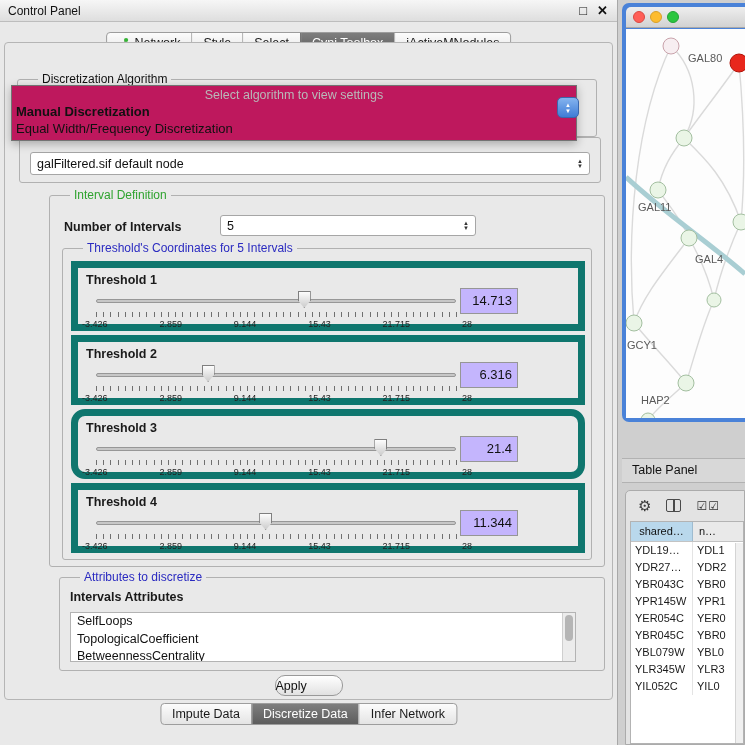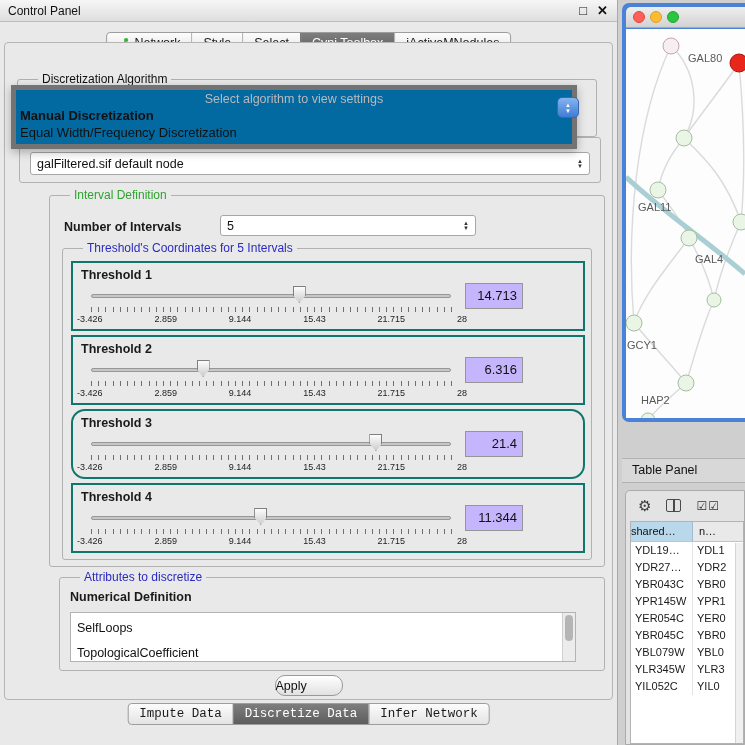--- a/index.html
+++ b/index.html
@@ -14,39 +14,39 @@
     background:linear-gradient(#f6f6f6,#dedede); border-bottom:1px solid #bdbdbd; }
   .titlebar .title { position:absolute; left:8px; top:4px; font-size:12px; color:#111; }
   .win-btn { position:absolute; top:3px; font-size:13px; color:#111; }
   .win-btn.minimize { right:30px; }
   .win-btn.close { right:9px; font-weight:bold; }
 
   .tabbar { position:absolute; left:50%; transform:translateX(-50%); display:flex;
     height:22px; border:1px solid #9d9d9d; border-radius:4px; overflow:hidden;
     background:linear-gradient(#fcfcfc,#e4e4e4); white-space:nowrap; }
   .tabbar.top { top:32px; }
-  .tabbar.bottom { top:703px;font-family:Liberation Mono, monospace; }
+  .tabbar.bottom { top:703px; }
   .tabseg { display:flex; align-items:center; gap:5px; padding:0 11px; font-size:12.5px;
     color:#1a1a1a; border-left:1px solid #b2b2b2; cursor:default; }
   .tabseg:first-child { border-left:none; }
   .tabseg.selected { background:linear-gradient(#7e7e7e,#5d5d5d); color:#fff; border-left-color:#6a6a6a; }
 
   .content { position:absolute; left:4px; top:42px; width:609px; height:658px;
     border:1px solid #b5b5b5; border-radius:4px; background:#e9e9e9; }
 
   .group { position:absolute; border:1px solid #b1b1b1; border-radius:3px; }
   .group-label { position:absolute; top:-8px; left:20px; background:#e9e9e9; padding:0 4px;
     font-size:12px; color:#111; white-space:nowrap; }
   .group-label.green { color:#2fa32f; }
   .group-label.blue { color:#2a2ac0; }
 
   .algo-group { left:12px; top:36px; width:580px; height:58px; }
 
   .popup { position:absolute; left:6px; top:42px; width:566px; z-index:20;
-    background:#0369a1; border:5px solid #737373; box-shadow:0 3px 9px rgba(0,0,0,.28);
+    background:#be185d; border:1px solid #737373; box-shadow:0 3px 9px rgba(0,0,0,.28);
     padding-bottom:3px; }
   .popup-ph { text-align:center; color:#b9b9b9; font-size:12.5px; padding:2px 0 1px; }
   .popup-opt { font-size:13px; color:#111; padding:1px 4px; line-height:15px; }
   .popup-opt.bold { font-weight:bold; }
 
   .combo-cap { position:absolute; left:552px; top:54px; width:22px; height:21px; z-index:30;
     border-radius:5px; border:1px solid #3a67ad; background:linear-gradient(#85b4ef,#3f7cd6);
     display:flex; flex-direction:column; align-items:center; justify-content:center; }
   .cap-arrow { font-size:6px; line-height:6px; color:#fff; }
 
@@ -56,42 +56,42 @@
   .combo .arrows { margin-left:auto; display:flex; flex-direction:column; line-height:5px; }
   .combo .arrows span { font-size:6px; color:#333; line-height:5px; }
   .td-combo { position:absolute; left:10px; right:10px; top:14px; height:23px; }
 
   .iv-group { left:44px; top:152px; width:556px; height:372px; }
   .ni-label { position:absolute; left:14px; top:24px; font-weight:bold; font-size:12.5px; }
   .ni-combo { position:absolute; left:170px; top:19px; width:256px; height:21px; }
 
   .thr-group { left:12px; top:52px; width:530px; height:312px; }
   .thr-panel { position:absolute; left:8px; width:514px; height:70px;
-    border:2px solid #0f766e; background:#e9e9e9; }
+    border:7px solid #0f766e; background:#e9e9e9; }
   .thr-label { position:absolute; left:8px; top:5px; font-weight:bold; font-size:12.5px; }
   .thr-slider { position:absolute; left:18px; top:22px; width:360px; height:20px; }
   .thr-track { position:absolute; left:0; right:0; top:9px; height:4px;
     background:#c7c7c7; border:1px solid #979797; border-radius:2px; }
   .thr-thumb { position:absolute; top:1px; width:13px; height:17px; margin-left:-6px;
     background:linear-gradient(#fdfdfd,#cdcdcd); border:1px solid #7f7f7f;
     clip-path:polygon(0 0,100% 0,100% 55%,50% 100%,0 55%);
     filter:drop-shadow(0 0 0.5px #666); }
   .thr-ticks { position:absolute; left:18px; top:44px; width:361px; height:5px;
     background-image:repeating-linear-gradient(to right,#6f6f6f 0 1px,transparent 1px 7.2px); }
   .thr-ticklabels { position:absolute; left:4px; top:51px; width:390px; display:flex;
     justify-content:space-between; font-size:9px; color:#222; }
   .thr-value { position:absolute; right:60px; top:20px; width:58px; height:26px;
     background:#c4b5fd; border:1px solid #969696; font-size:13px; color:#111;
     text-align:right; line-height:24px; padding-right:5px; }
 
   .attr-group { left:54px; top:534px; width:546px; height:94px; }
   .attr-label { position:absolute; left:10px; top:12px; font-weight:bold; font-size:12.5px; }
   .attr-list { position:absolute; left:10px; top:34px; width:506px; height:50px;
     background:#fff; border:1px solid #b3b3b3; overflow:hidden; }
-  .attr-item { font-size:12.5px; line-height:17.5px; padding-left:6px; color:#111; white-space:nowrap;margin-top:7px; }
+  .attr-item { font-size:12.5px; line-height:17.5px; padding-left:6px; color:#111; white-space:nowrap; }
   .attr-scroll { position:absolute; right:0; top:0; bottom:0; width:13px;
     background:#ececec; border-left:1px solid #cfcfcf; }
   .attr-thumb { position:absolute; left:2px; top:2px; width:8px; height:26px;
     background:#b5b5b5; border-radius:4px; }
 
   .apply-btn { position:absolute; left:50%; top:632px; transform:translateX(-50%);
     width:68px; height:21px; border:1px solid #999; border-radius:10px;
     background:linear-gradient(#ffffff,#e1e1e1); font-size:12.5px; color:#111;
     font-family:inherit; text-align:left; }
 
@@ -119,21 +119,21 @@
   .tp-toolbar { position:absolute; left:0; top:2px; right:0; height:25px;
     display:flex; align-items:center; gap:15px; padding-left:12px; }
   .tp-gear { font-size:15px; color:#3c3c3c; line-height:15px; }
   .tp-cols { width:15px; height:13px; border:1.5px solid #4a4a4a; border-radius:2px;
     background:linear-gradient(to right,transparent 6px,#4a4a4a 6px,#4a4a4a 7.5px,transparent 7.5px); }
   .tp-checks span { font-size:12px; color:#333; letter-spacing:1px; }
   .tp-table { position:absolute; left:4px; top:30px; right:0; bottom:0;
     background:#fff; border:1px solid #b3b3b3; overflow:hidden; font-size:11px; }
   .tp-header { display:flex; height:20px; border-bottom:1px solid #c3c3c3; }
   .tp-h1 { width:62px; background:#b9d8ec; border-right:1px solid #9fbcd0;
-    line-height:19px; text-align:left; color:#111; overflow:hidden; white-space:nowrap; }
+    line-height:19px; text-align:center; color:#111; overflow:hidden; white-space:nowrap; }
   .tp-h2 { flex:1; background:#e9e9e9; line-height:19px; padding-left:6px;
     color:#111; overflow:hidden; white-space:nowrap; }
   .tp-row { display:flex; height:17px; line-height:17px; }
   .tp-c1 { width:62px; padding-left:4px; border-right:1px solid #e4e4e4;
     white-space:nowrap; overflow:hidden; color:#1a1a1a; }
   .tp-c2 { flex:1; padding-left:4px; white-space:nowrap; overflow:hidden; color:#1a1a1a; }
   .tp-scroll { position:absolute; right:0; top:21px; bottom:0; width:8px;
     background:#f0f0f0; border-left:1px solid #d4d4d4; }
 </style>
 </head>
@@ -283,21 +283,21 @@
                   <span>28</span>
                 </div>
                 <div class="thr-value">11.344</div>
               </div>
             </div>
         </div>
       </div>
 
       <div class="group attr-group">
         <span class="group-label blue">Attributes to discretize</span>
-        <div class="attr-label">Numerical Definition</div>
+        <div class="attr-label">Intervals Attributes</div>
         <div class="attr-list">
           <div id="attr-list-items">
               <div class="attr-item">SelfLoops</div>
               <div class="attr-item">TopologicalCoefficient</div>
               <div class="attr-item">BetweennessCentrality</div>
             </div>
           <div class="attr-scroll">
             <div class="attr-thumb"></div>
           </div>
         </div>

